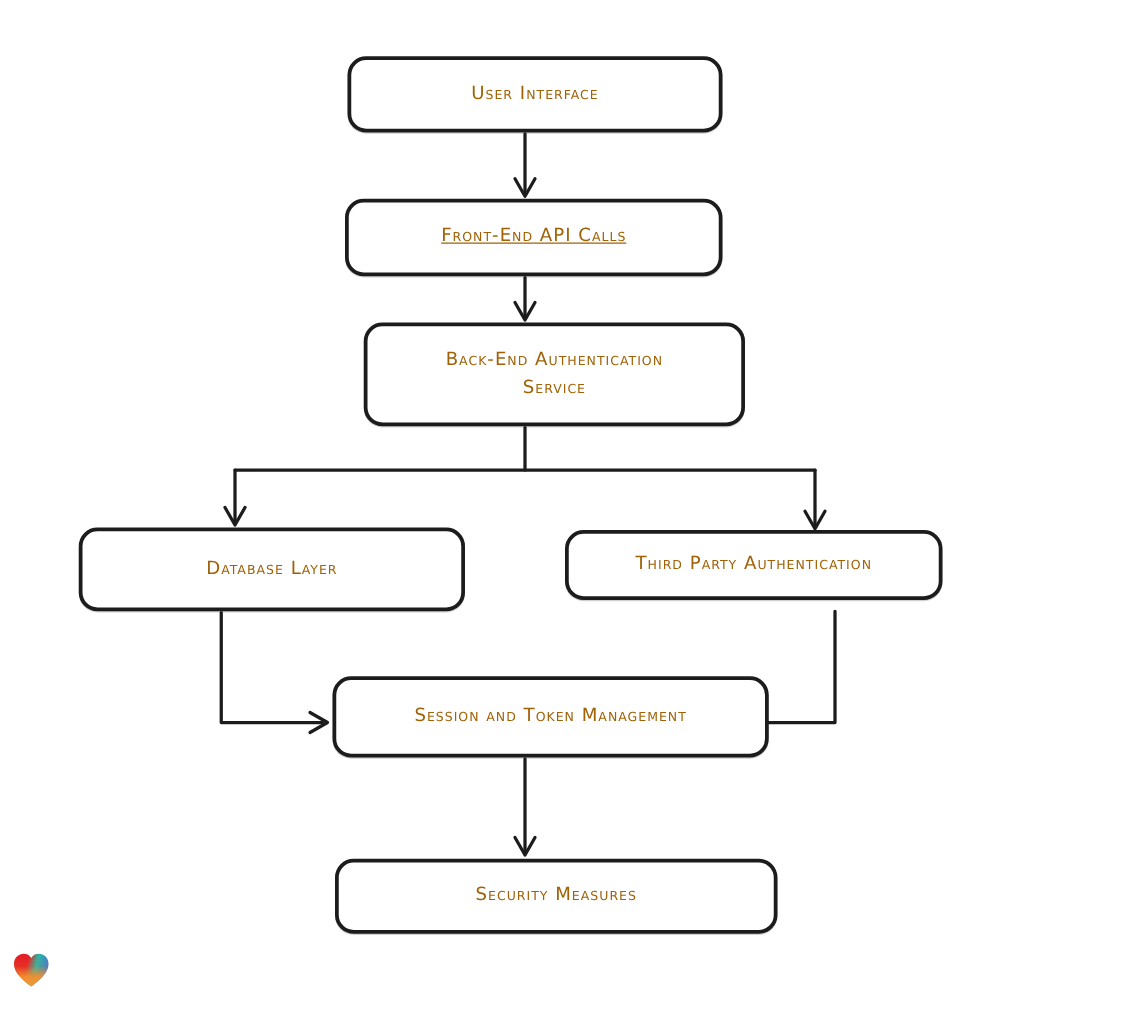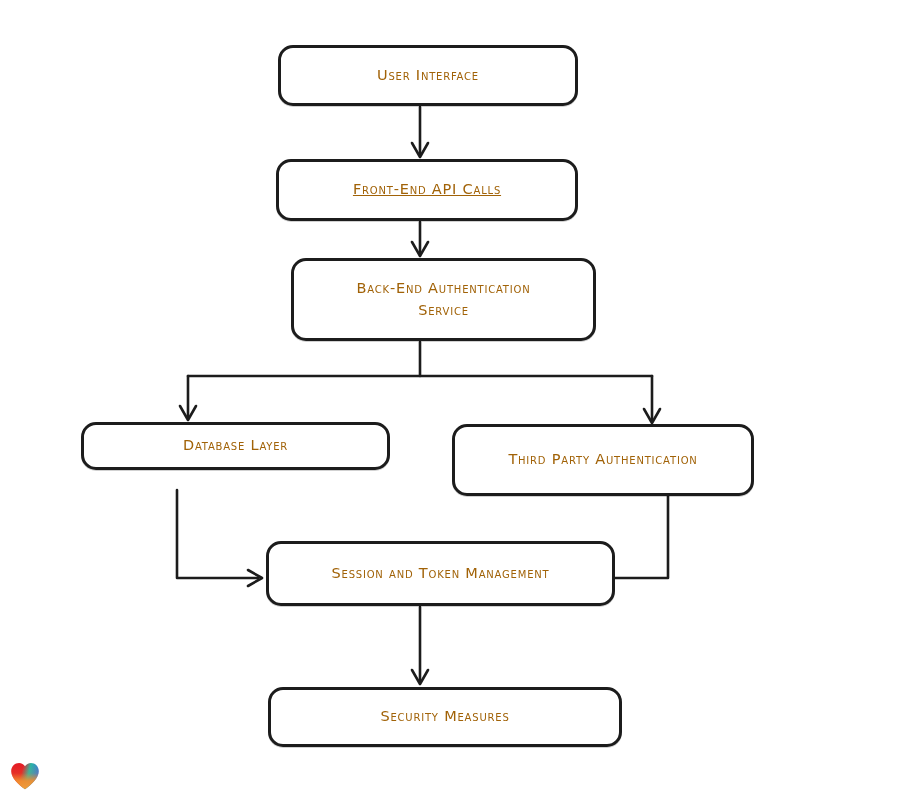--- a/index.html
+++ b/index.html
@@ -42,22 +42,22 @@
     font-variant: small-caps;
     font-size: 14.5px;
     line-height: 1.45;
     letter-spacing: 0.8px;
     color: #a16207;
     box-shadow: 0 1px 0 rgba(0,0,0,0.18);
   }
   .n-ui      { left: 278px; top: 45px;  width: 300px; height: 61px; }
   .n-api     { left: 276px; top: 159px; width: 302px; height: 62px; text-decoration: underline; }
   .n-auth    { left: 275px; top: 258px; width: 305px; height: 83px; padding: 0 46px; margin-left: 16px; }
-  .n-db      { left: 63px;  top: 422px; width: 309px; height: 48px; margin-left: 18px; }
-  .n-3p      { left: 452px; top: 424px; width: 302px; height: 72px; }
+  .n-db      { left: 63px;  top: 422px; width: 309px; height: 67px; }
+  .n-3p      { left: 452px; top: 424px; width: 302px; height: 56px; }
   .n-session { left: 266px; top: 541px; width: 349px; height: 65px; padding: 0 58px; }
   .n-sec     { left: 268px; top: 687px; width: 354px; height: 60px; }
   .brand-logo {
     position: absolute;
     left: 8px;
     top: 759px;
     width: 34px;
     height: 34px;
   }
 </style>

